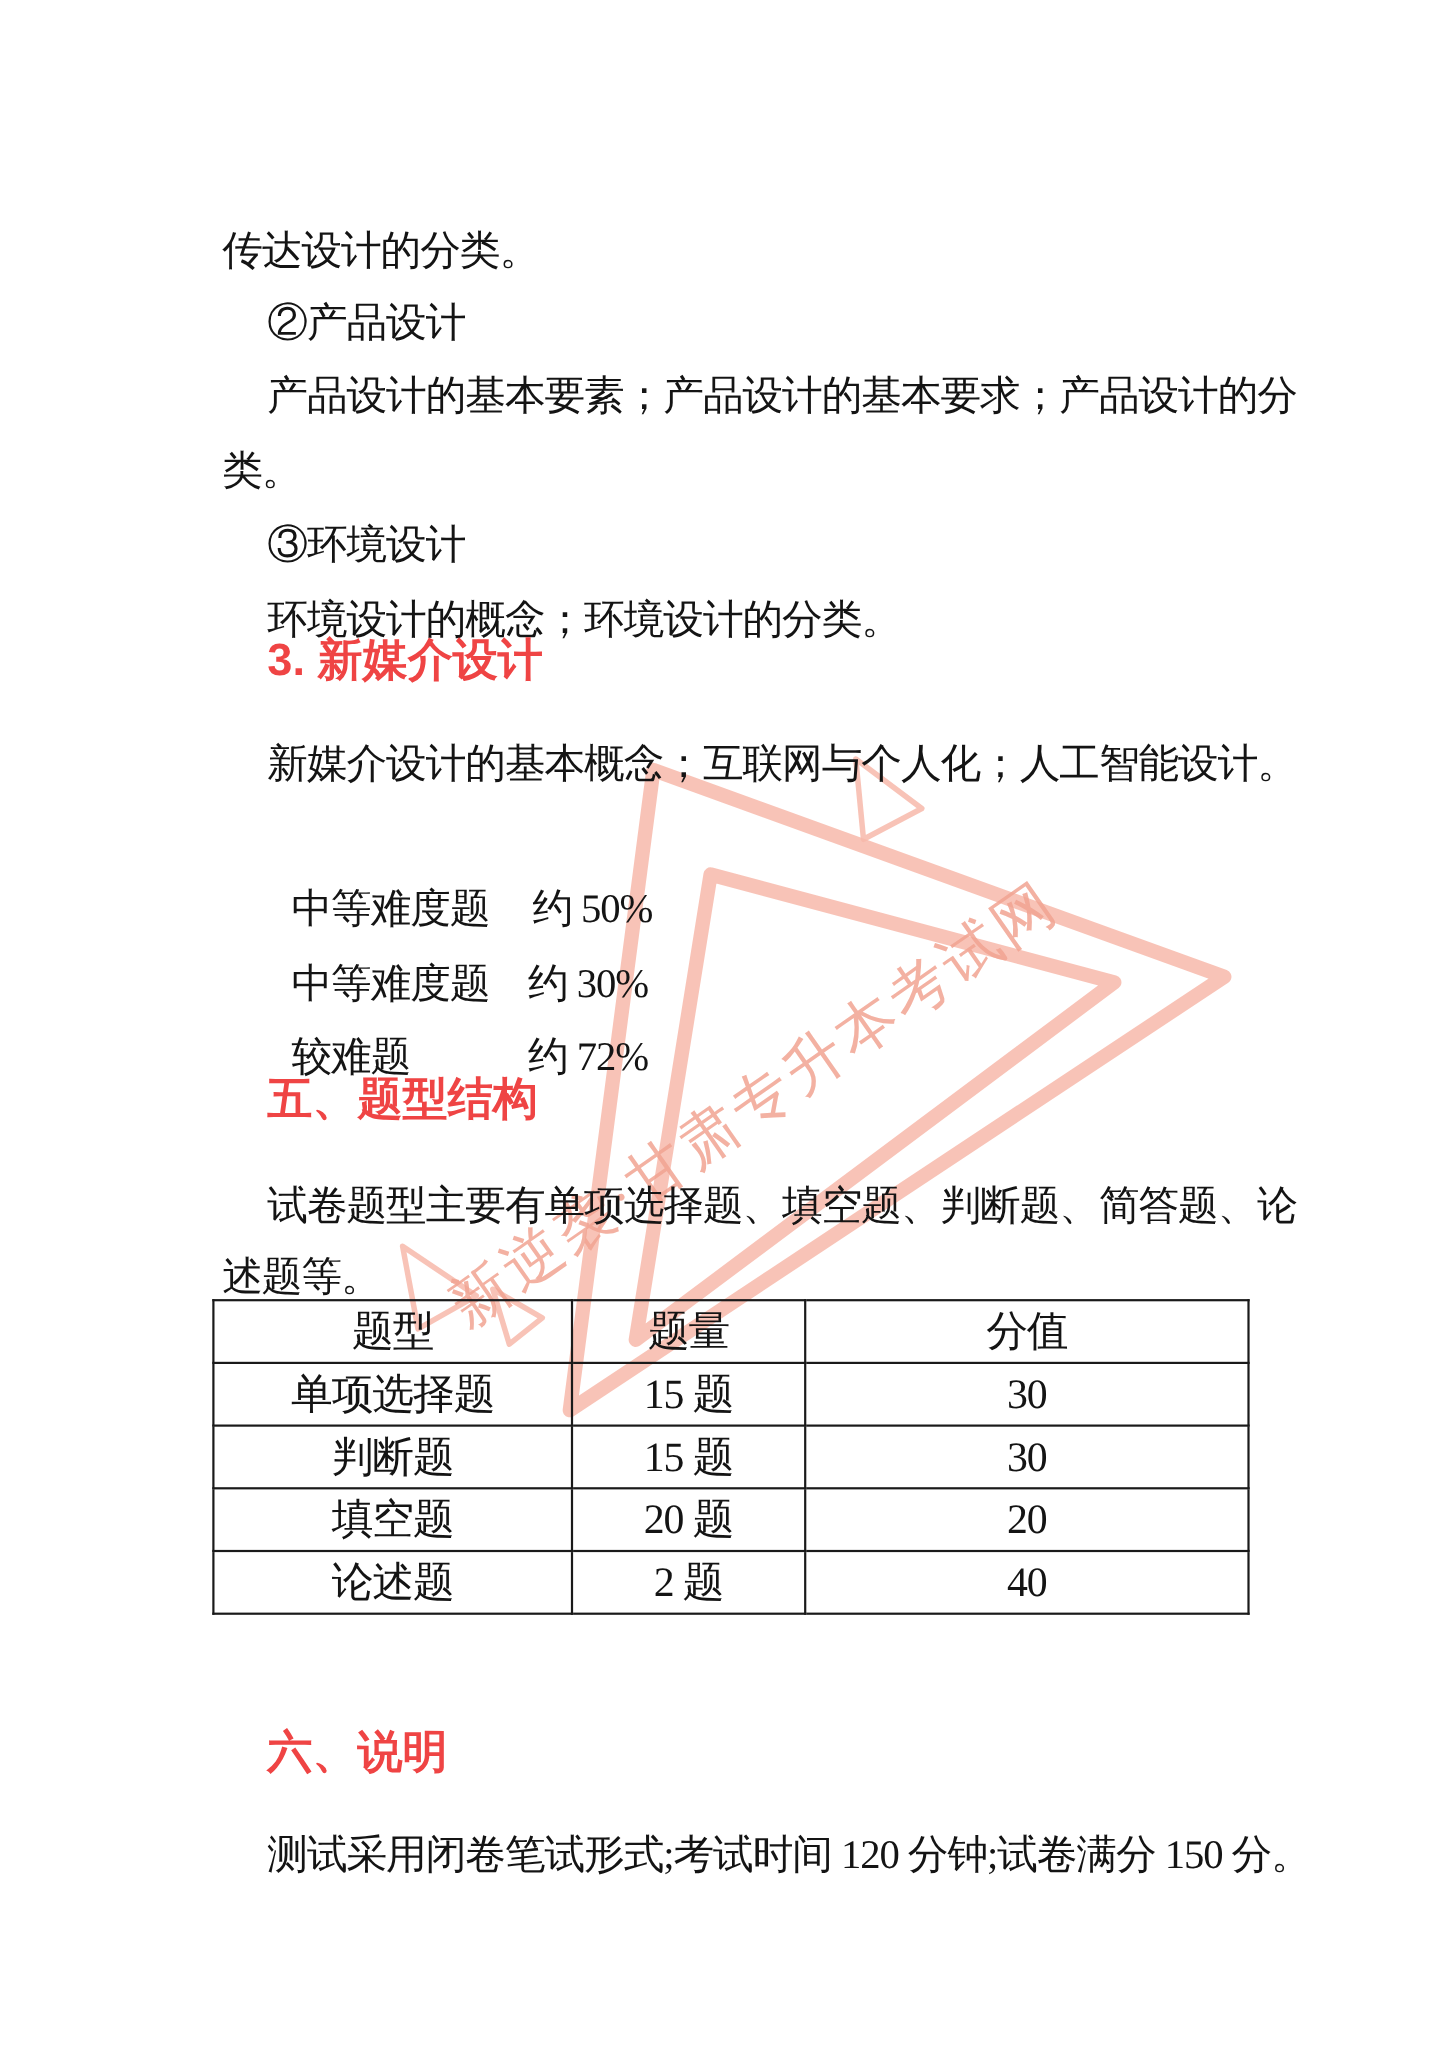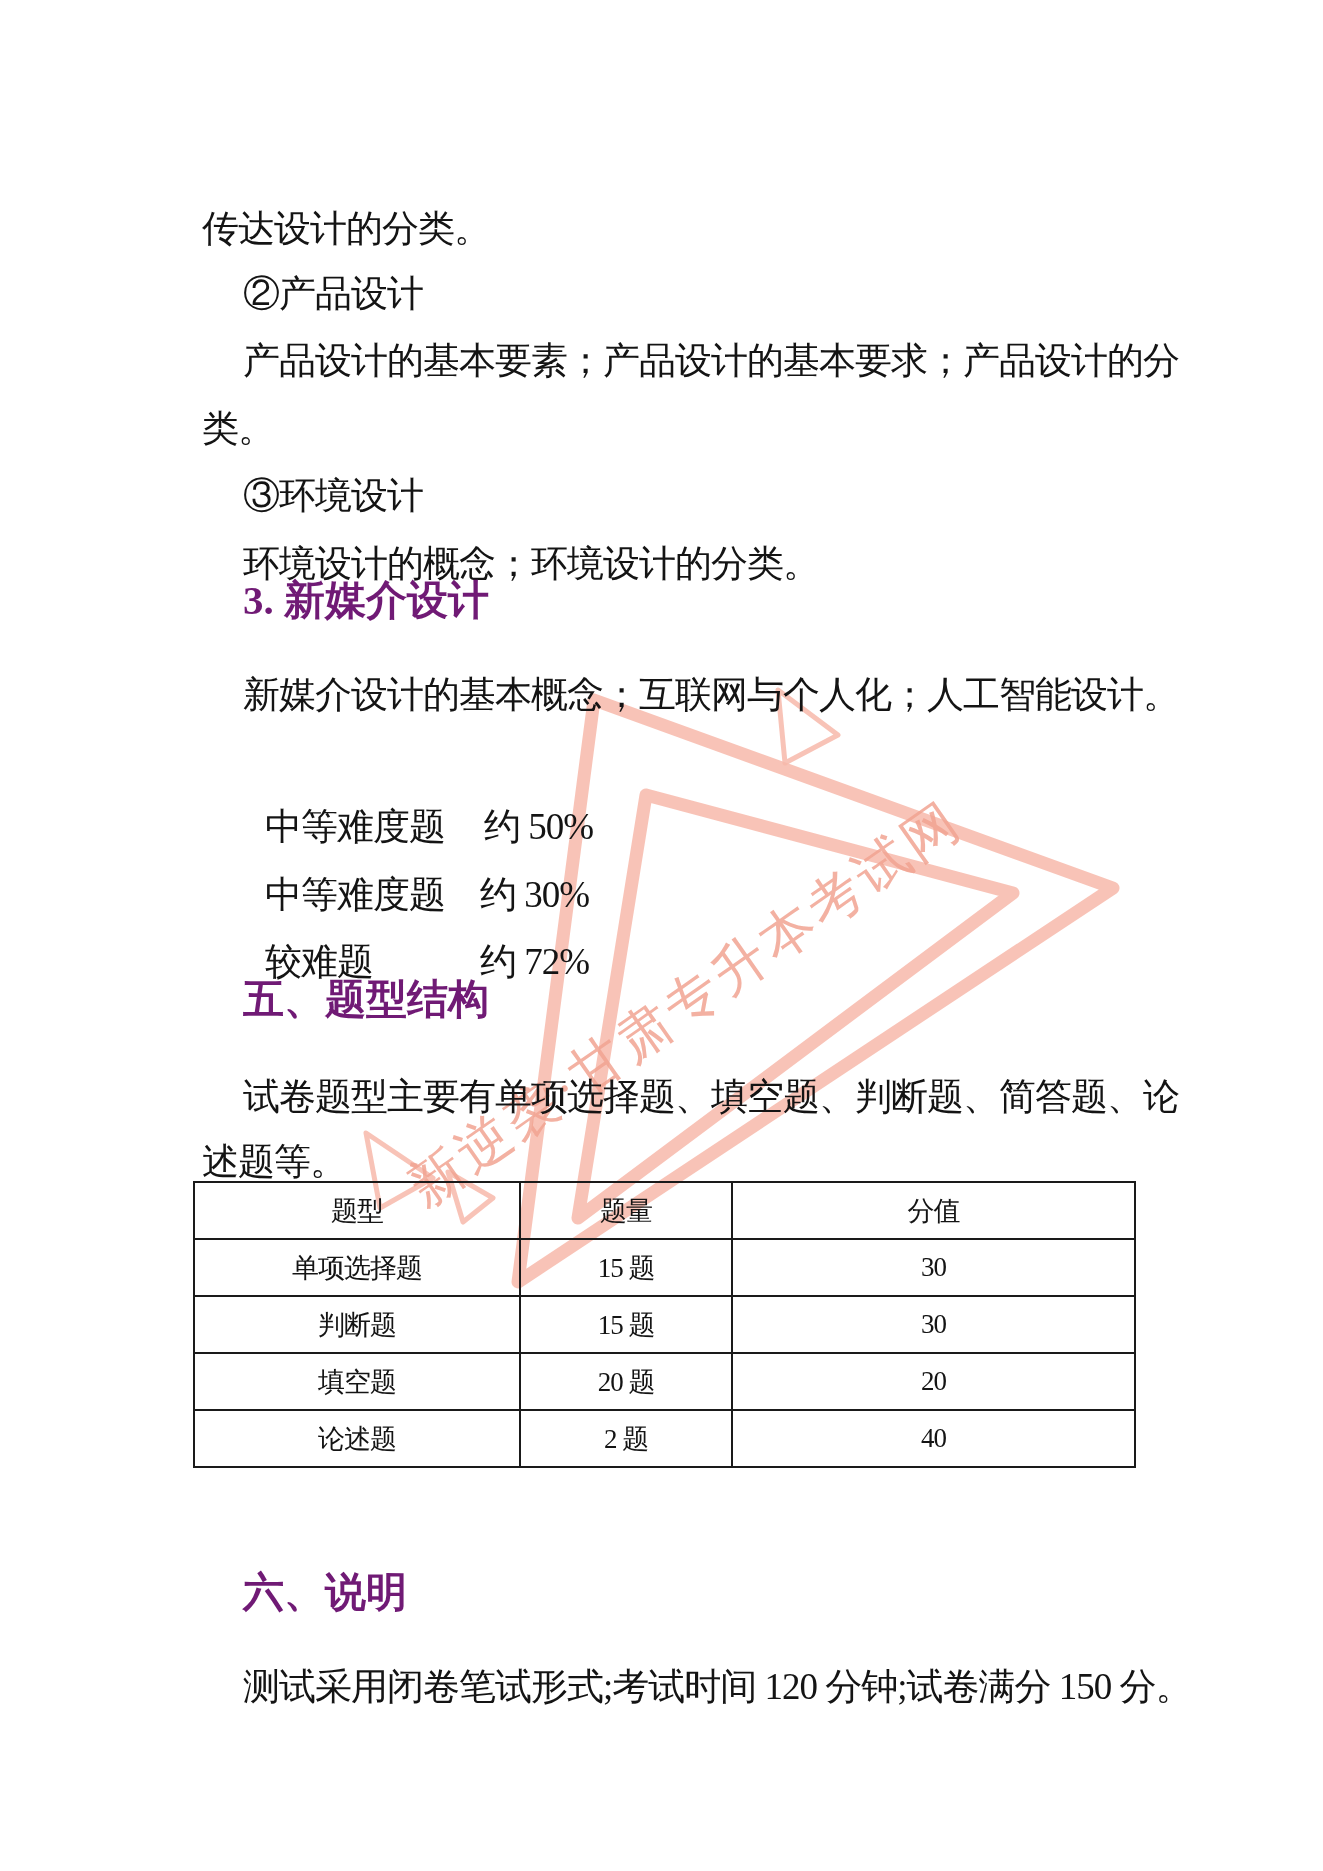--- a/index.html
+++ b/index.html
@@ -39,43 +39,43 @@
     color:#141414;
   }
   .body-txt{
     font-family:"Liberation Serif","DejaVu Serif",serif;
     font-size:37px;
     line-height:44px;
     letter-spacing:-1px;
     margin-top:28px;
   }
   .heading-txt{
-    font-family:Liberation Serif, serif;
+    font-family:Liberation Sans, sans-serif;
     font-weight:700;
     font-size:41px;
     line-height:46px;
-    color:#701a75;
+    color:#ef4444;
   }
   
   .q-table{
     position:absolute;
     left:193px;top:1181px;
     width:935px;
     border-collapse:collapse;
     table-layout:fixed;
     z-index:1;
     background:transparent;
   }
   .q-table td{
     border:2px solid #1a1a1a;
     height:55px;
     text-align:center;
     vertical-align:middle;
     font-family:"Liberation Serif","DejaVu Serif",serif;
-    font-size:27px;
+    font-size:38px;
     color:#141414;
     letter-spacing:-1px;
     padding:0;
   }
   .col-type{width:324px;}
   .col-count{width:210px;}
   .col-score{width:401px;}
 </style>
 </head>
 <body>

